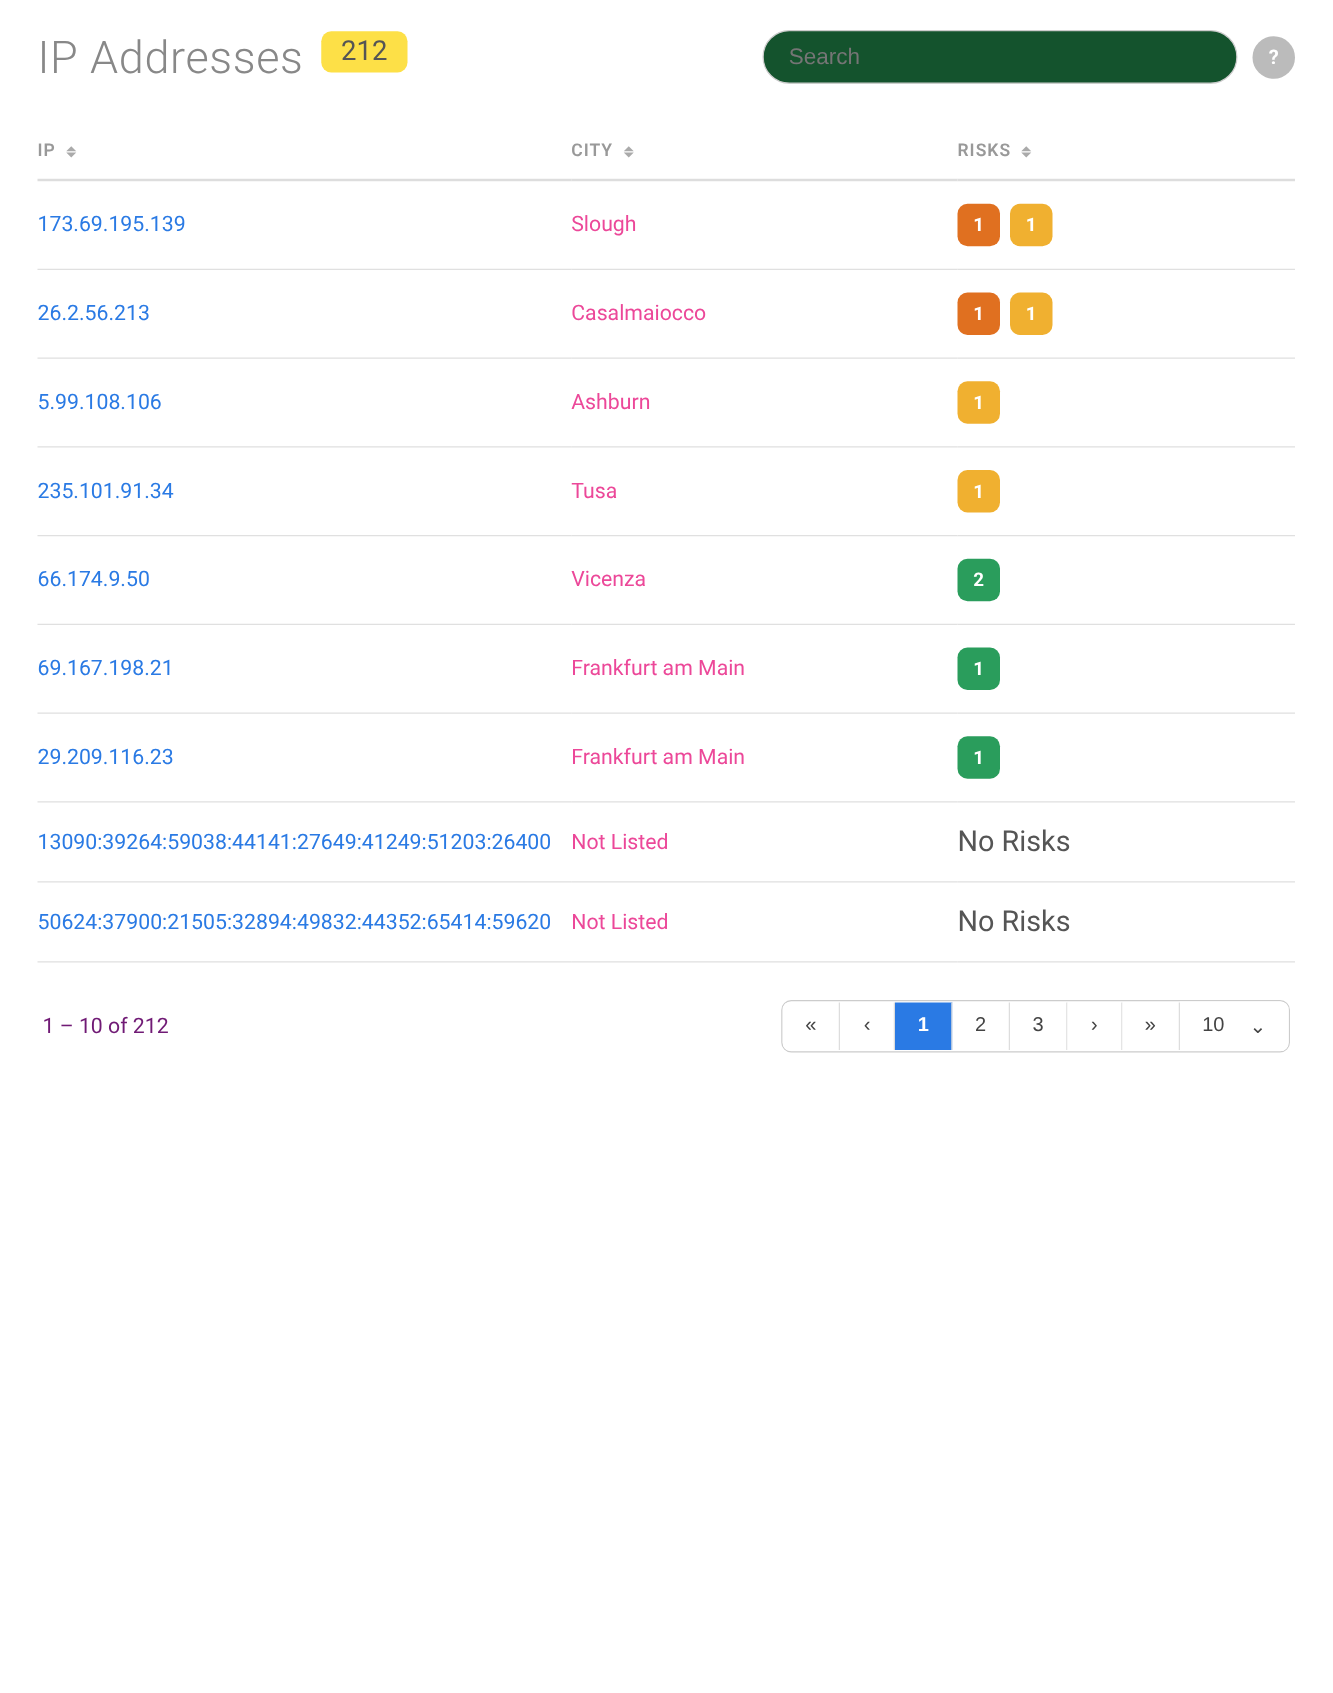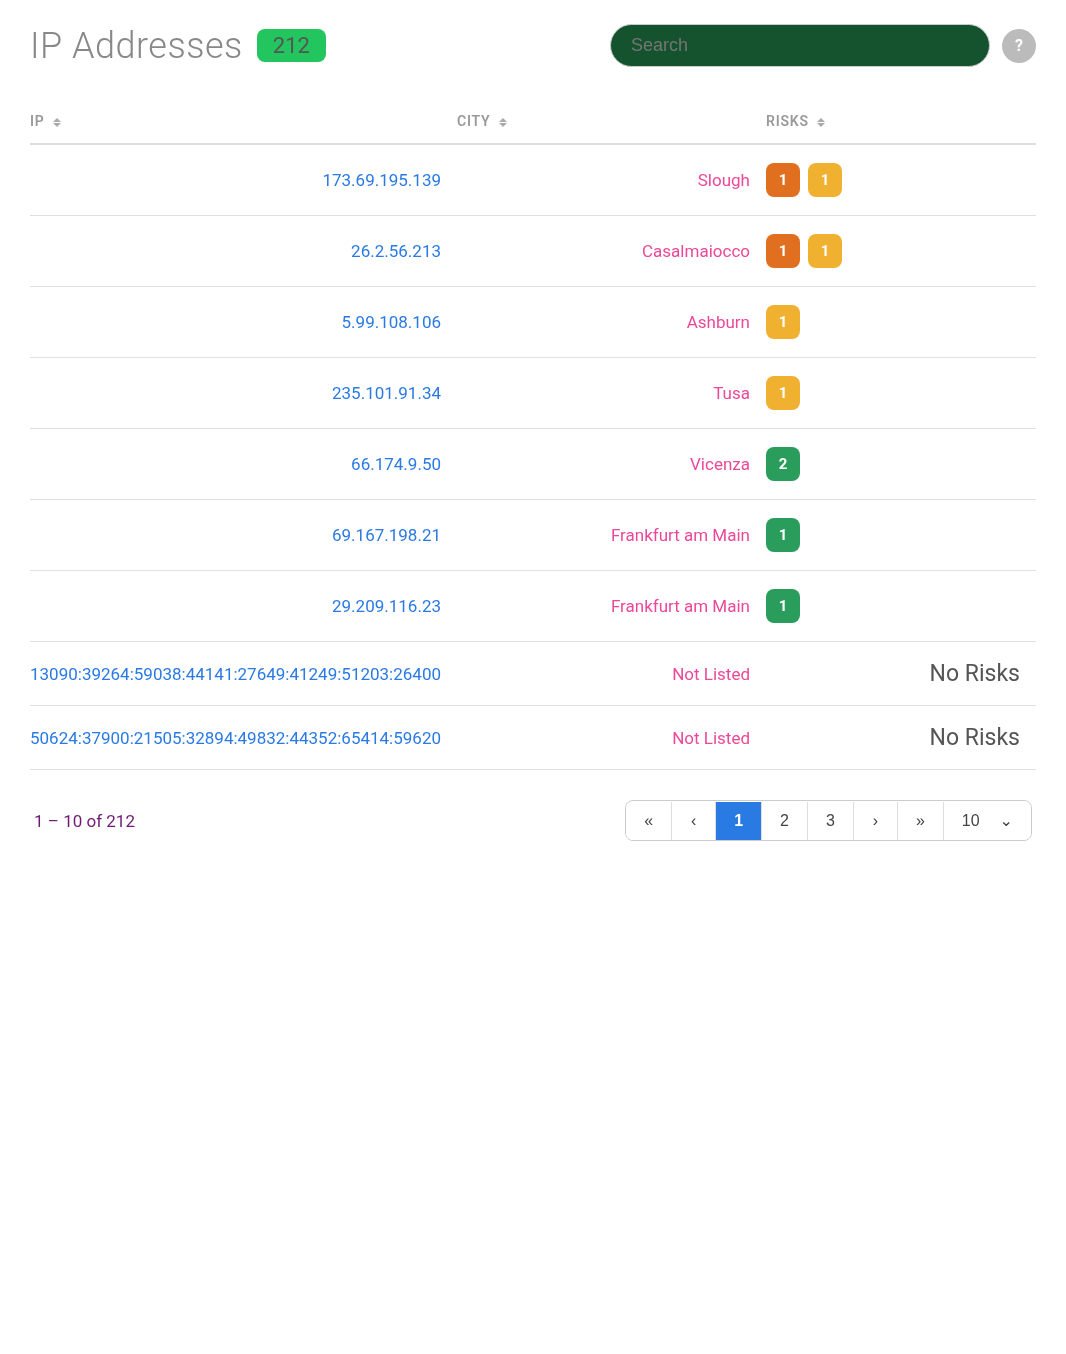--- a/index.html
+++ b/index.html
@@ -14,31 +14,31 @@
 
     
     .header {
       display: flex;
       align-items: center;
       justify-content: space-between;
       margin-bottom: 32px;
     }
     .header-left {
       display: flex;
-      align-items: center;
+      align-items: flex-start;
       gap: 14px;
     }
     .page-title {
       font-size: 36px;
       font-weight: 300;
       color: #888;
       letter-spacing: 0.5px;
     }
     .count-badge {
-      background: #22c55e;
+      background: #fde047;
       border-radius: 8px;
       padding: 4px 16px;
       font-size: 22px;
       color: #555;
       font-weight: 400;
     }
     .header-right {
       display: flex;
       align-items: center;
       gap: 12px;
@@ -109,21 +109,20 @@
       border-top: 4px solid #aaa;
     }
 
     .data-table tbody tr {
       border-bottom: 1.5px solid #e0e0e0;
     }
     .data-table tbody tr td {
       padding: 18px 16px 18px 0;
       vertical-align: middle;
       font-size: 17px;
-      text-align: right;
     }
     .ip-link {
       color: #2a7ae4;
       text-decoration: none;
       font-size: 17px;
     }
     .city-text {
       color: #ec4899;
       font-size: 17px;
     }

